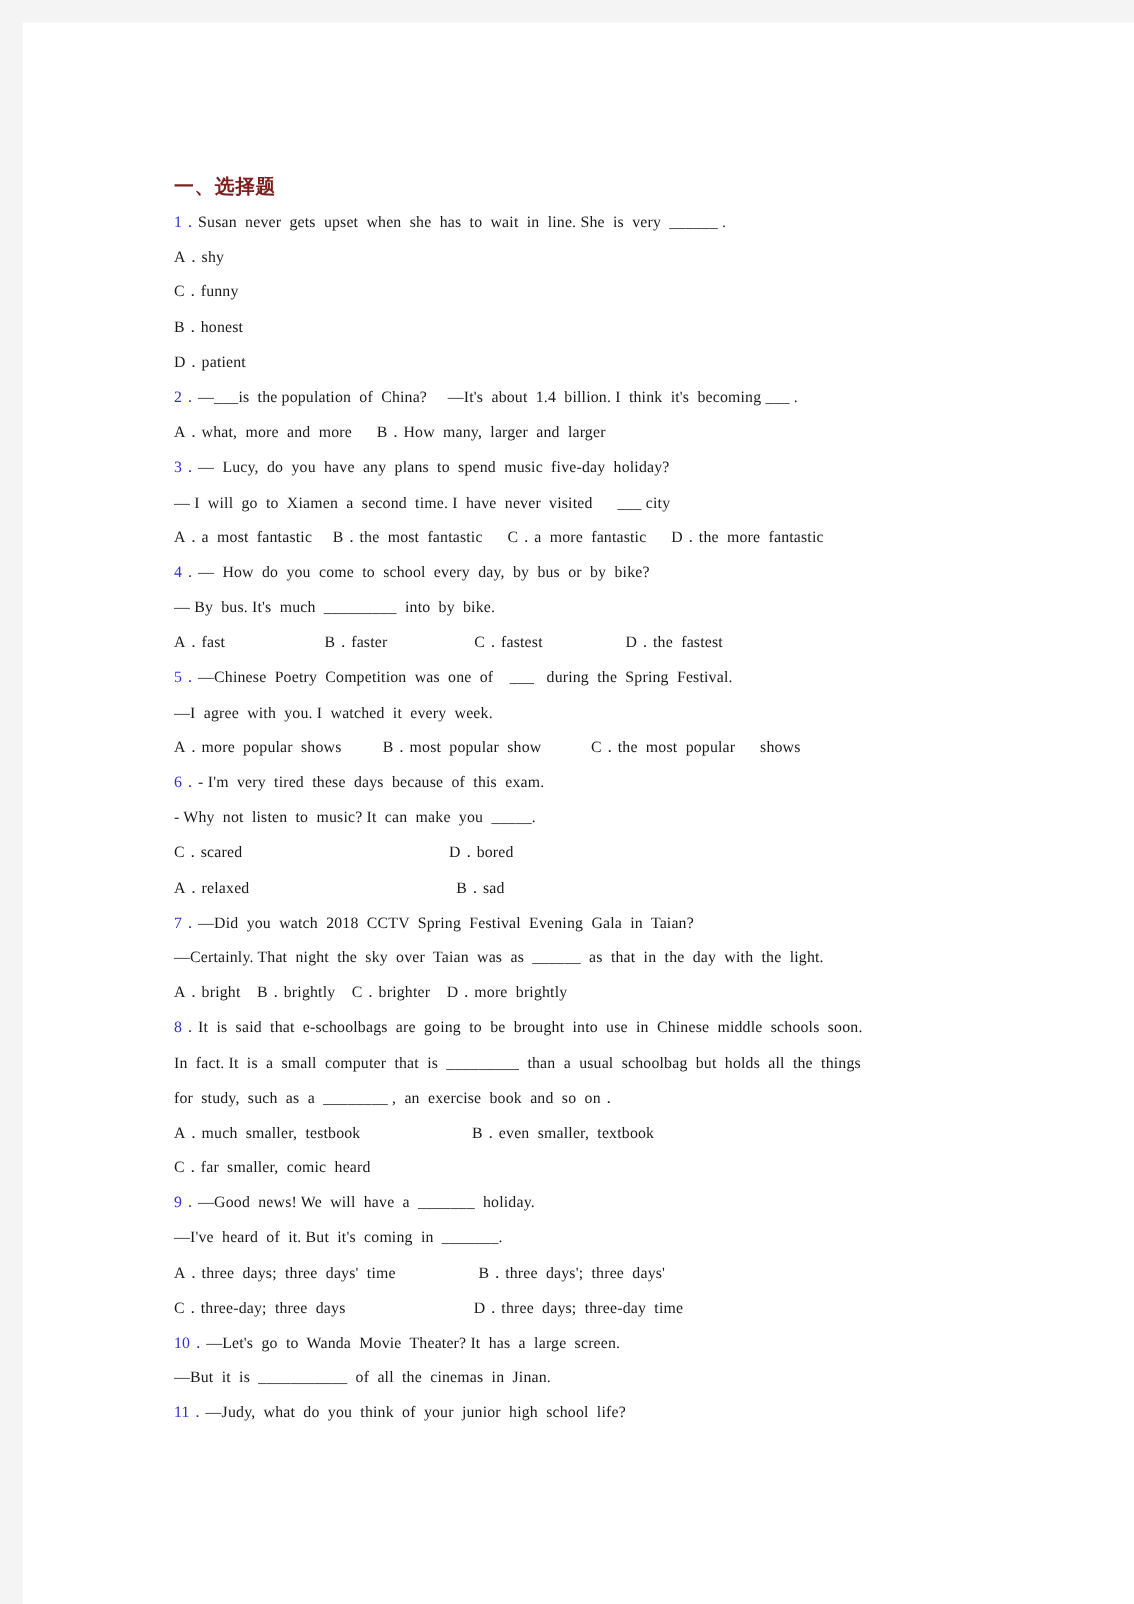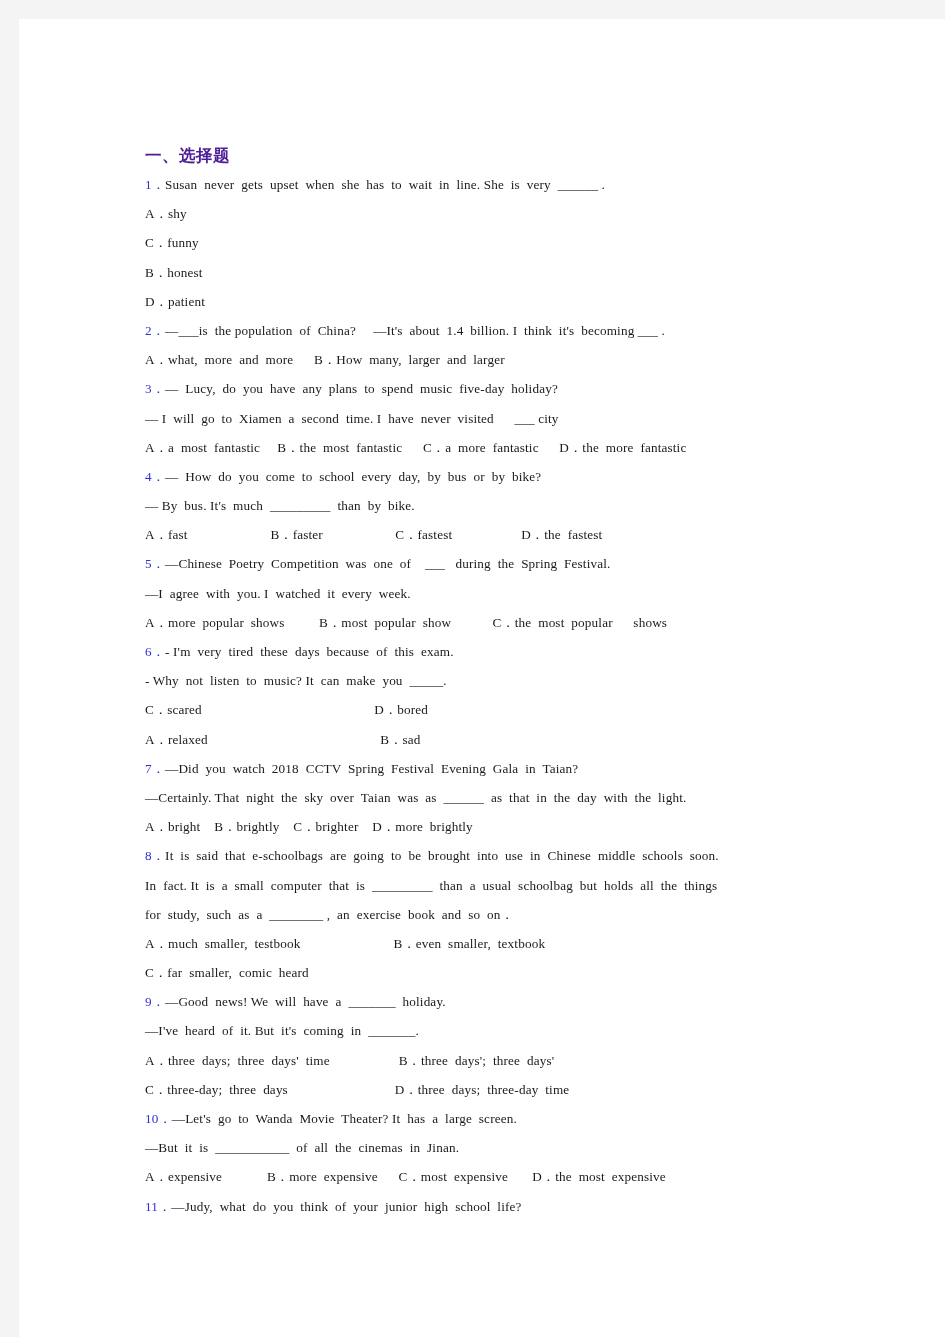--- a/index.html
+++ b/index.html
@@ -42,21 +42,21 @@
   }
   .content {
     position: absolute;
     left: 126px;
     top: 124px;
     width: 672px;
   }
   .section-heading {
     font-size: 16.5px;
     font-weight: bold;
-    color: #4c1d95;
+    color: #7f1d1d;
     letter-spacing: 0.5px;
     line-height: 26px;
     margin: 0 0 1px 0;
     font-family: "DejaVu Sans", "Liberation Sans", sans-serif;
   }
   .line {
     font-size: 13.2px;
     color: #1a1a1a;
     line-height: 29.2px;
     height: 29.2px;
@@ -87,21 +87,21 @@
     <div class="line">D．patient</div>
 
     <div class="line"><span class="qnum">2．</span><span>—___is  the population  of  China?     —It's  about  1.4  billion. I  think  it's  becoming ___ .</span></div>
     <div class="line">A．what,  more  and  more      B．How  many,  larger  and  larger</div>
 
     <div class="line"><span class="qnum">3．</span><span>—  Lucy,  do  you  have  any  plans  to  spend  music  five-day  holiday?</span></div>
     <div class="line">— I  will  go  to  Xiamen  a  second  time. I  have  never  visited      ___ city</div>
     <div class="line">A．a  most  fantastic     B．the  most  fantastic      C．a  more  fantastic      D．the  more  fantastic</div>
 
     <div class="line"><span class="qnum">4．</span><span>—  How  do  you  come  to  school  every  day,  by  bus  or  by  bike?</span></div>
-    <div class="line">— By  bus. It's  much  _________  than  by  bike.</div>
+    <div class="line">— By  bus. It's  much  _________  into  by  bike.</div>
     <div class="line">A．fast                        B．faster                     C．fastest                    D．the  fastest</div>
 
     <div class="line"><span class="qnum">5．</span><span>—Chinese  Poetry  Competition  was  one  of    ___   during  the  Spring  Festival.</span></div>
     <div class="line">—I  agree  with  you. I  watched  it  every  week.</div>
     <div class="line">A．more  popular  shows          B．most  popular  show            C．the  most  popular      shows</div>
 
     <div class="line"><span class="qnum">6．</span><span>- I'm  very  tired  these  days  because  of  this  exam.</span></div>
     <div class="line">- Why  not  listen  to  music? It  can  make  you  _____.</div>
     <div class="line">C．scared                                                  D．bored</div>
     <div class="line">A．relaxed                                                  B．sad</div>
@@ -116,18 +116,17 @@
     <div class="line">A．much  smaller,  testbook                           B．even  smaller,  textbook</div>
     <div class="line">C．far  smaller,  comic  heard</div>
 
     <div class="line"><span class="qnum">9．</span><span>—Good  news! We  will  have  a  _______  holiday.</span></div>
     <div class="line">—I've  heard  of  it. But  it's  coming  in  _______.</div>
     <div class="line">A．three  days;  three  days'  time                    B．three  days';  three  days'</div>
     <div class="line">C．three-day;  three  days                               D．three  days;  three-day  time</div>
 
     <div class="line"><span class="qnum">10．</span><span>—Let's  go  to  Wanda  Movie  Theater? It  has  a  large  screen.</span></div>
     <div class="line">—But  it  is  ___________  of  all  the  cinemas  in  Jinan.</div>
-    <div class="line">A．expensive             B．more  expensive      C．most  expensive       D．the  most  expensive</div>
 
     <div class="line"><span class="qnum">11．</span><span>—Judy,  what  do  you  think  of  your  junior  high  school  life?</span></div>
 
   </div>
 </div>
 
 </body></html>

